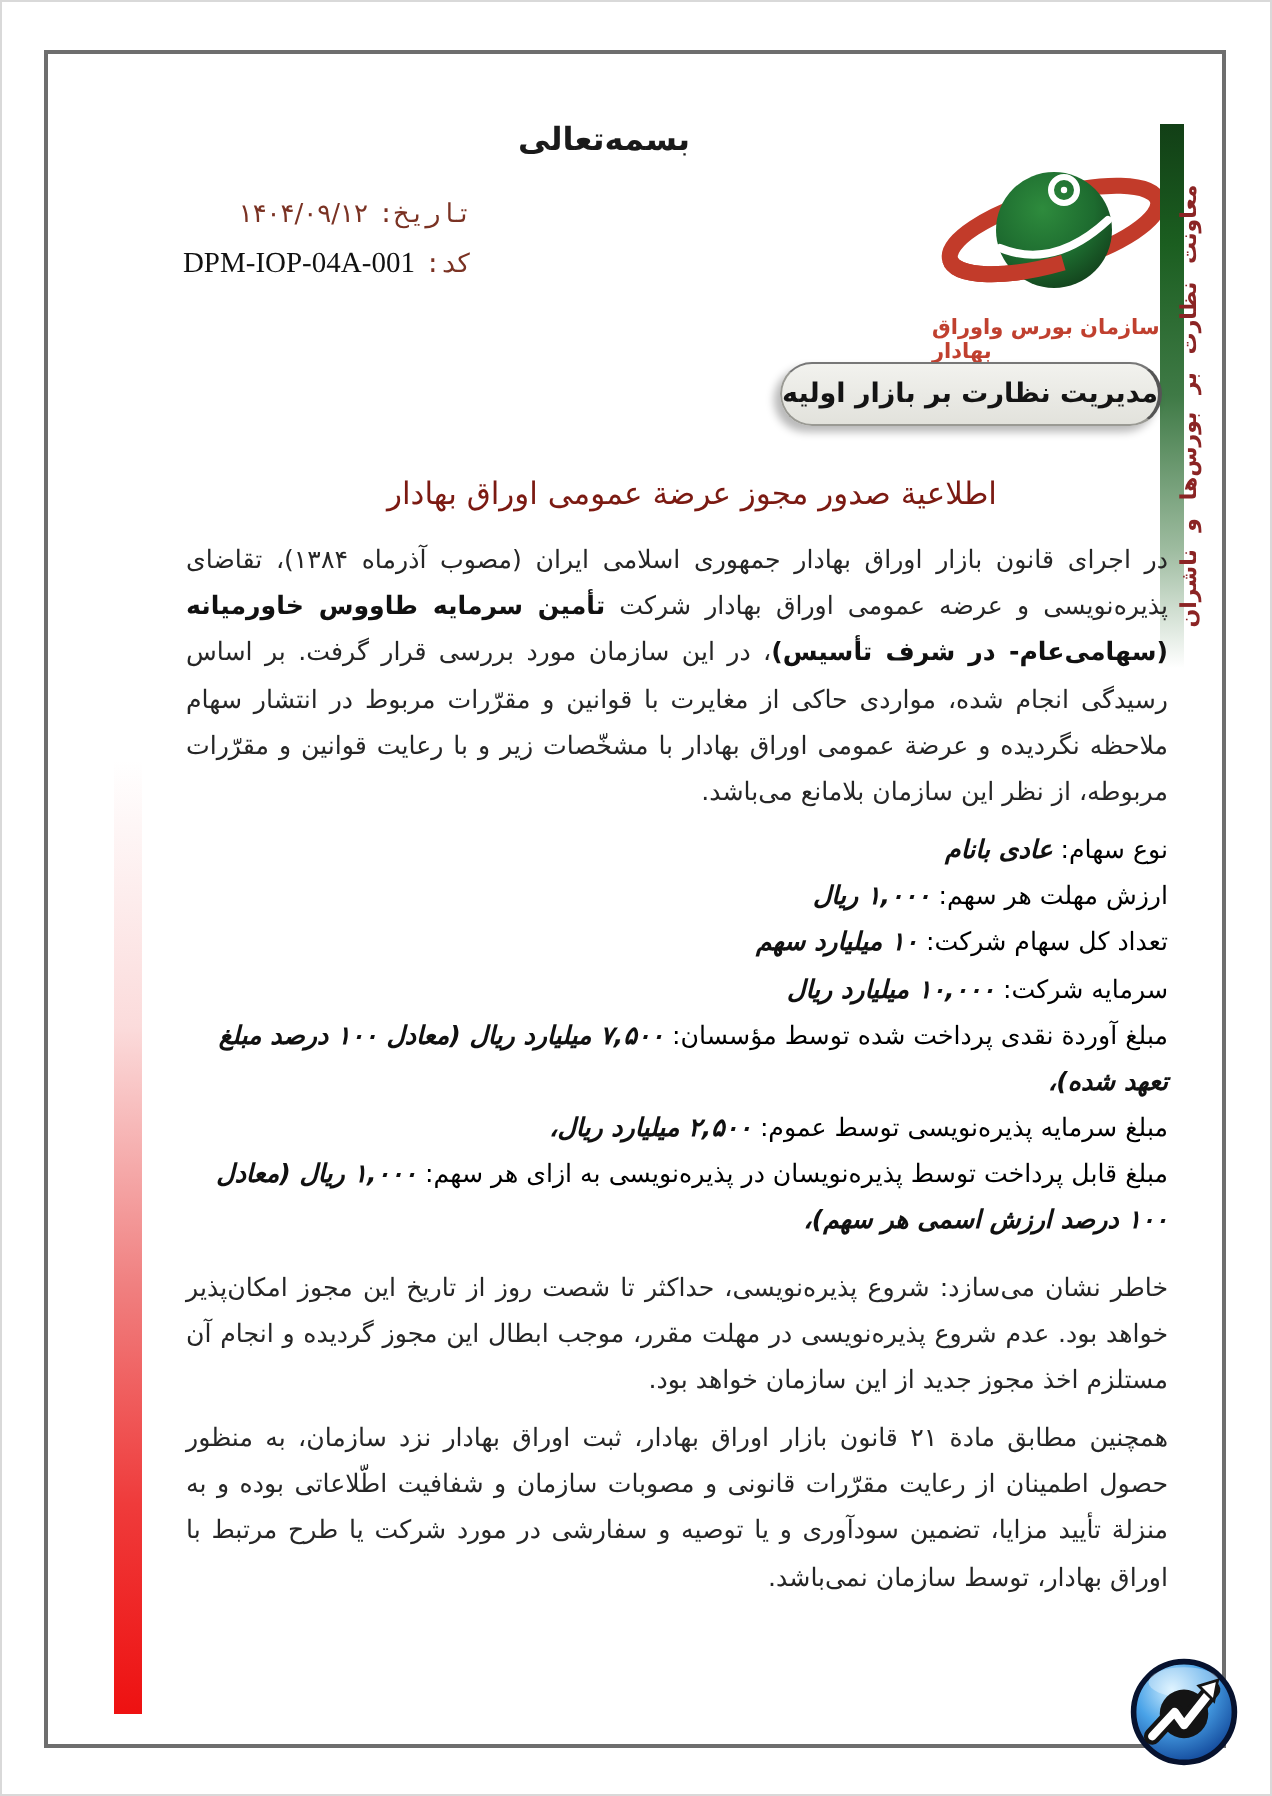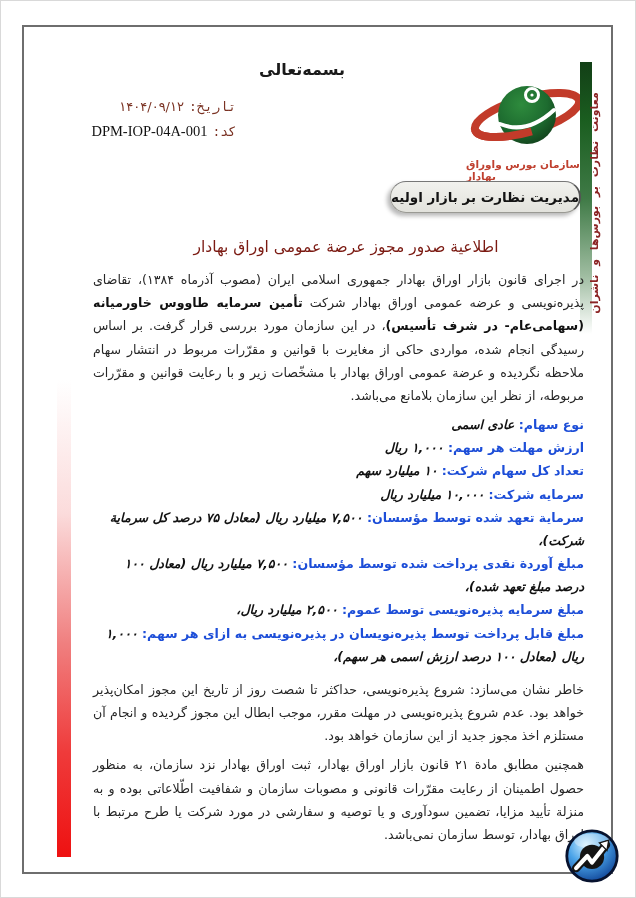--- a/index.html
+++ b/index.html
@@ -49,21 +49,21 @@
     font-size:15.5px;font-weight:normal;color:var(--darkred,#7b1a12);margin-left:44px;
   }
   .flow{
     position:absolute;left:93px;top:268px;width:491px;
     font-size:12.6px;color:#262626;line-height:1.84;
   }
   .para{text-align:justify;margin:0 0 6px 0;}
   .company-bold{font-weight:bold;color:#111;}
   .details{margin:2px 0 10px 0;}
   .detail-row{text-align:right;}
-  .dl{color:#1d4ed8;font-weight:bold;}
+  .dl{color:#000000;}
   .dv{font-weight:bold;font-style:italic;color:#111;}
   .red-bar{
     position:absolute;left:57px;top:380px;width:14px;height:477px;
     background:linear-gradient(to bottom,rgba(255,255,255,0) 0%,rgba(248,190,190,.55) 28%,#f08080 55%,#ef3b3b 78%,#ee1111 100%);
   }
   .tse-icon{position:absolute;left:564px;top:828px;width:56px;height:56px;}
 </style>
 </head>
 <body>
 
@@ -115,25 +115,24 @@
   <div class="side-banner">معاونت نظارت بر بورس‌ها و ناشران</div>
 
   <div class="dept-box">مدیریت نظارت بر بازار اولیه</div>
 
   <div class="doc-title">اطلاعیة صدور مجوز عرضة عمومی اوراق بهادار</div>
 
   <div class="flow">
     <p class="para"><span>در اجرای قانون بازار اوراق بهادار جمهوری اسلامی ایران (مصوب آذرماه ۱۳۸۴)، تقاضای پذیره‌نویسی و عرضه عمومی اوراق بهادار شرکت </span><span class="company-bold">تأمین سرمایه طاووس خاورمیانه</span><span class="company-bold"> (سهامی‌عام- در شرف تأسیس)</span><span>، در این سازمان مورد بررسی قرار گرفت. بر اساس رسیدگی انجام شده، مواردی حاکی از مغایرت با قوانین و مقرّرات مربوط در انتشار سهام ملاحظه نگردیده و عرضة عمومی اوراق بهادار با مشخّصات زیر و با رعایت قوانین و مقرّرات مربوطه، از نظر این سازمان بلامانع می‌باشد.</span></p>
 
     <div class="details">
-        <div class="detail-row"><span class="dl">نوع سهام: </span><span class="dv">عادی اسمی</span></div>
+        <div class="detail-row"><span class="dl">نوع سهام: </span><span class="dv">عادی بانام</span></div>
         <div class="detail-row"><span class="dl">ارزش مهلت هر سهم: </span><span class="dv">۱,۰۰۰ ریال</span></div>
         <div class="detail-row"><span class="dl">تعداد کل سهام شرکت: </span><span class="dv">۱۰ میلیارد سهم</span></div>
         <div class="detail-row"><span class="dl">سرمایه شرکت: </span><span class="dv">۱۰,۰۰۰ میلیارد ریال</span></div>
-        <div class="detail-row"><span class="dl">سرمایة تعهد شده توسط مؤسسان: </span><span class="dv">۷,۵۰۰ میلیارد ریال (معادل ۷۵ درصد کل سرمایة شرکت)،</span></div>
         <div class="detail-row"><span class="dl">مبلغ آوردة نقدی پرداخت شده توسط مؤسسان: </span><span class="dv">۷,۵۰۰ میلیارد ریال (معادل ۱۰۰ درصد مبلغ تعهد شده)،</span></div>
         <div class="detail-row"><span class="dl">مبلغ سرمایه پذیره‌نویسی توسط عموم: </span><span class="dv">۲,۵۰۰ میلیارد ریال،</span></div>
         <div class="detail-row"><span class="dl">مبلغ قابل پرداخت توسط پذیره‌نویسان در پذیره‌نویسی به ازای هر سهم: </span><span class="dv">۱,۰۰۰ ریال (معادل ۱۰۰ درصد ارزش اسمی هر سهم)،</span></div>
       </div>
 
     <p class="para">خاطر نشان می‌سازد: شروع پذیره‌نویسی، حداکثر تا شصت روز از تاریخ این مجوز امکان‌پذیر خواهد بود. عدم شروع پذیره‌نویسی در مهلت مقرر، موجب ابطال این مجوز گردیده و انجام آن مستلزم اخذ مجوز جدید از این سازمان خواهد بود.</p>
     <p class="para">همچنین مطابق مادة ۲۱ قانون بازار اوراق بهادار، ثبت اوراق بهادار نزد سازمان، به منظور حصول اطمینان از رعایت مقرّرات قانونی و مصوبات سازمان و شفافیت اطّلاعاتی بوده و به منزلة تأیید مزایا، تضمین سودآوری و یا توصیه و سفارشی در مورد شرکت یا طرح مرتبط با اوراق بهادار، توسط سازمان نمی‌باشد.</p>
 
   </div>
 

